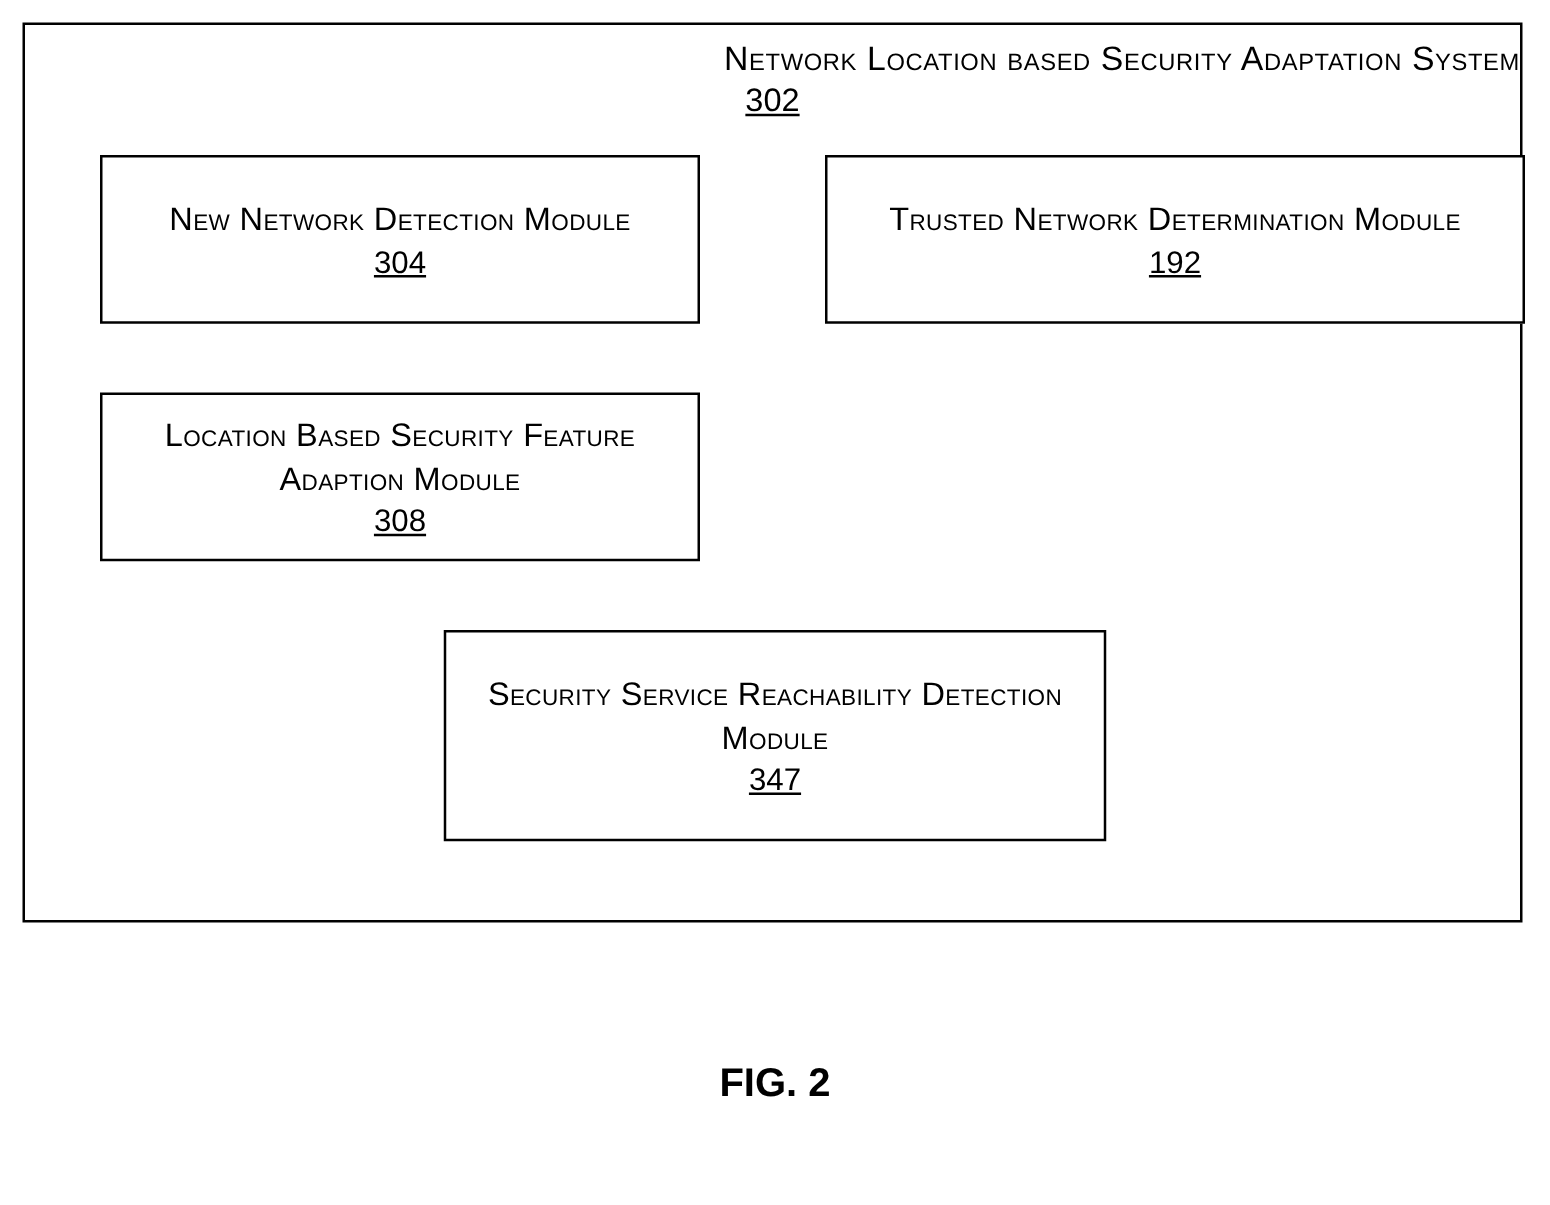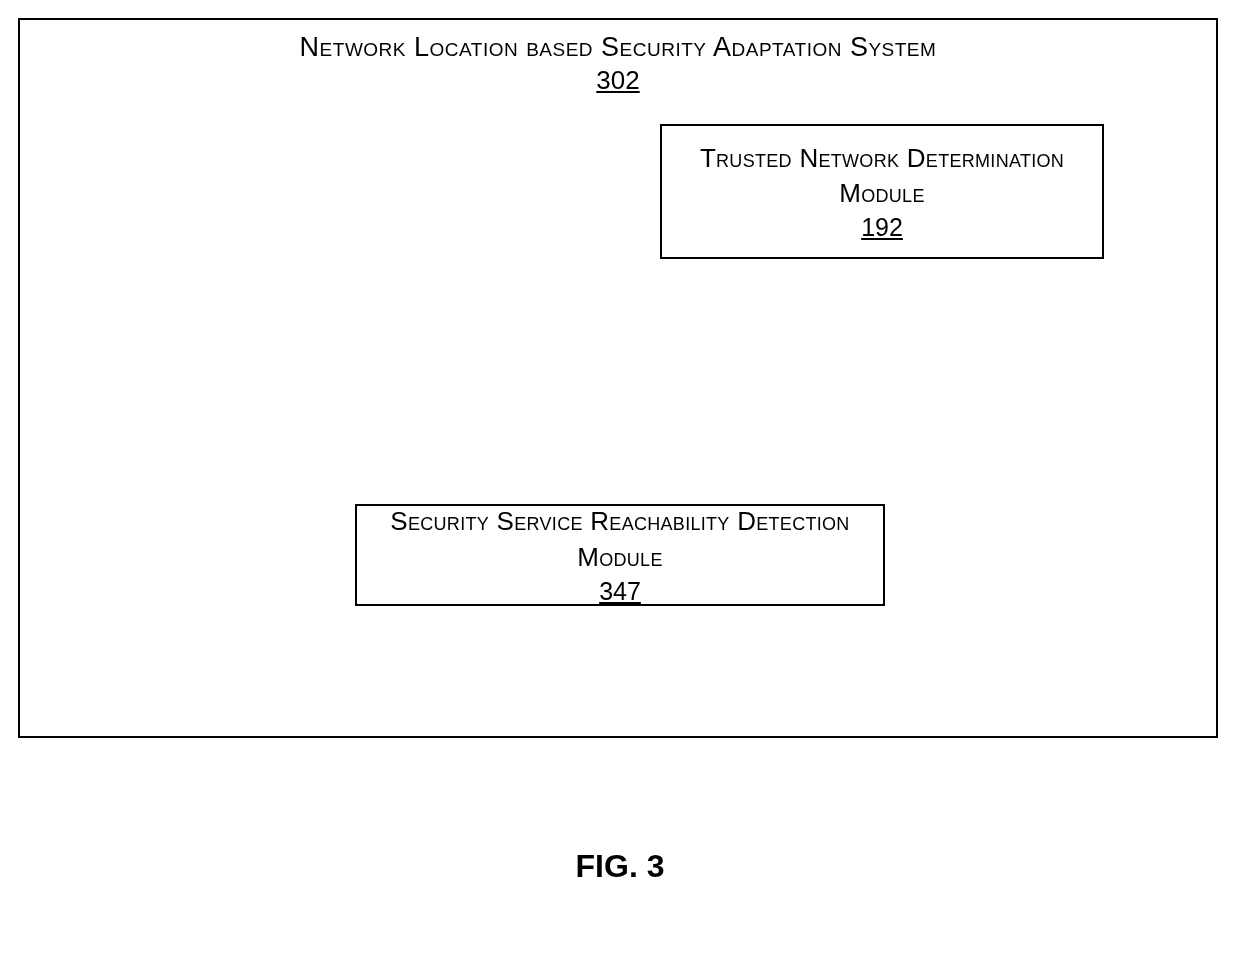--- a/index.html
+++ b/index.html
@@ -25,20 +25,21 @@
     }
     .system-header {
       text-align: center;
       padding-top: 12px;
       padding-bottom: 8px;
     }
     .system-title {
       font-variant: small-caps;
       font-size: 27px;
       letter-spacing: 0.5px;
+      text-align: right;
     }
     .system-ref {
       font-size: 26px;
       text-decoration: underline;
       margin-top: 2px;
     }
     .modules-area {
       position: relative;
       width: 100%;
       height: 620px;
@@ -68,42 +69,42 @@
     
     .box-304 {
       top: 20px;
       left: 60px;
       width: 480px;
       height: 135px;
     }
     .box-306 {
       top: 20px;
       left: 640px;
-      width: 444px;
+      width: 560px;
       height: 135px;
     }
     
     .box-308 {
       top: 210px;
       left: 60px;
       width: 480px;
       height: 135px;
     }
     .box-310 {
       top: 210px;
       left: 640px;
       width: 480px;
       height: 135px;
     }
     
     .box-312 {
       top: 400px;
       left: 335px;
       width: 530px;
-      height: 102px;
+      height: 169px;
     }
     .figure-caption {
       position: absolute;
       top: 848px;
       left: 0;
       width: 1240px;
       text-align: center;
       font-weight: bold;
       font-size: 32px;
     }
@@ -111,29 +112,37 @@
 </head>
 <body>
 
 <div class="system-container">
   <div class="system-header">
     <div class="system-title">Network Location based Security Adaptation System</div>
     <div class="system-ref">302</div>
   </div>
   <div class="modules-area">
 
+    <div class="module-box box-304">
+      <div class="module-title">New Network Detection Module</div>
+      <div class="module-ref">304</div>
+    </div>
 
     <div class="module-box box-306">
       <div class="module-title">Trusted Network Determination Module</div>
       <div class="module-ref">192</div>
     </div>
 
+    <div class="module-box box-308">
+      <div class="module-title">Location Based Security Feature Adaption Module</div>
+      <div class="module-ref">308</div>
+    </div>
 
 
     <div class="module-box box-312">
       <div class="module-title">Security Service Reachability Detection Module</div>
       <div class="module-ref">347</div>
     </div>
 
   </div>
 </div>
 
-<div class="figure-caption">FIG. 3</div>
+<div class="figure-caption">FIG. 2</div>
 
 </body></html>

